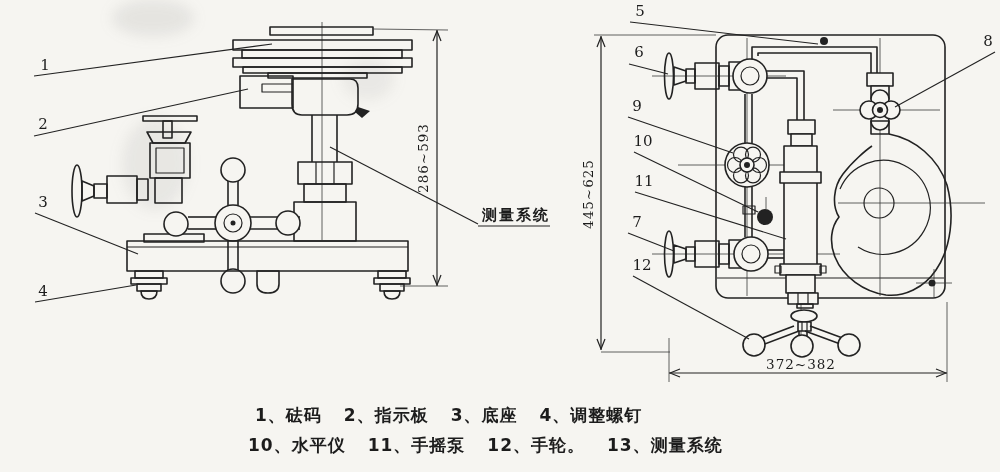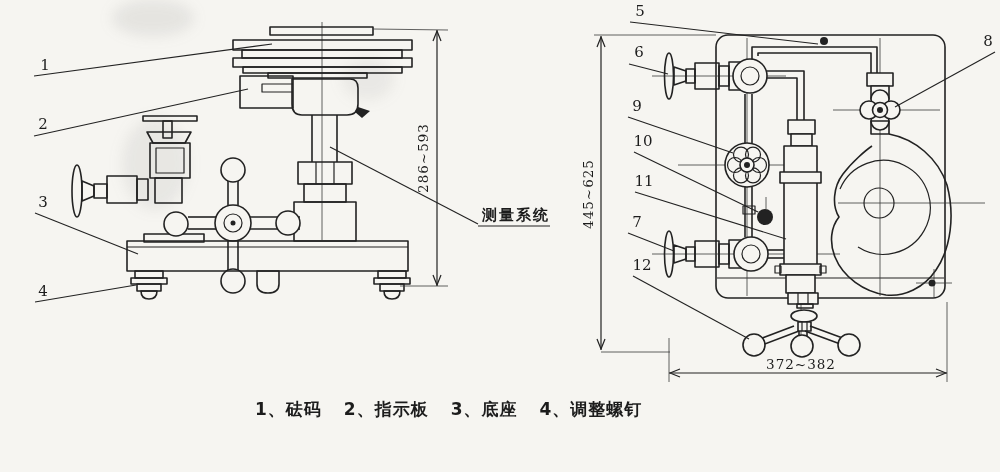--- a/index.html
+++ b/index.html
@@ -12,21 +12,21 @@
   svg .thin{stroke:#3a3a3a;fill:none;stroke-width:0.8;}
   svg .lead{stroke:#222;fill:none;stroke-width:1.1;}
   svg .bg{fill:#f6f5f1;}
   svg .dark{fill:#222;stroke:none;}
   svg text{fill:#1c1c1c;stroke:none;}
   .num{font:15px "DejaVu Serif",serif;}
   .dim{font:13.5px "DejaVu Serif",serif;letter-spacing:1px;}
   .cjk{font:600 15px "DejaVu Sans",sans-serif;letter-spacing:2px;}
   .legend{position:absolute;left:248px;top:397px;width:560px;color:#1c1c1c;
           font-size:17px;font-weight:600;line-height:24px;letter-spacing:1px;}
-  .legend .row{white-space:nowrap;}
+  .legend .row{white-space:nowrap;margin-top:6px;}
   .legend .row.r0{padding-left:7px;}
   .legend .row.r1{padding-left:10px;}
   .legend .row span{margin-right:22px;}
   .legend .row.r1 span{margin-right:30px;}
 </style>
 </head>
 <body>
 
 <div class="page">
 
@@ -308,14 +308,17 @@
         <text class="num" x="642" y="270" text-anchor="middle">12</text>
         <line class="lead" x1="633" y1="276" x2="749" y2="339"></line>
       </g>
     </g>
   </svg>
 
   <div class="legend">
     <div class="row r0">
       <span>1、砝码</span><span>2、指示板</span><span>3、底座</span><span>4、调整螺钉</span>
     </div>
+    <div class="row r2">
+      <span>10、水平仪</span><span>11、手摇泵</span><span>12、手轮。</span><span>13、测量系统</span>
+    </div>
   </div>
 </div>
 
 </body></html>

